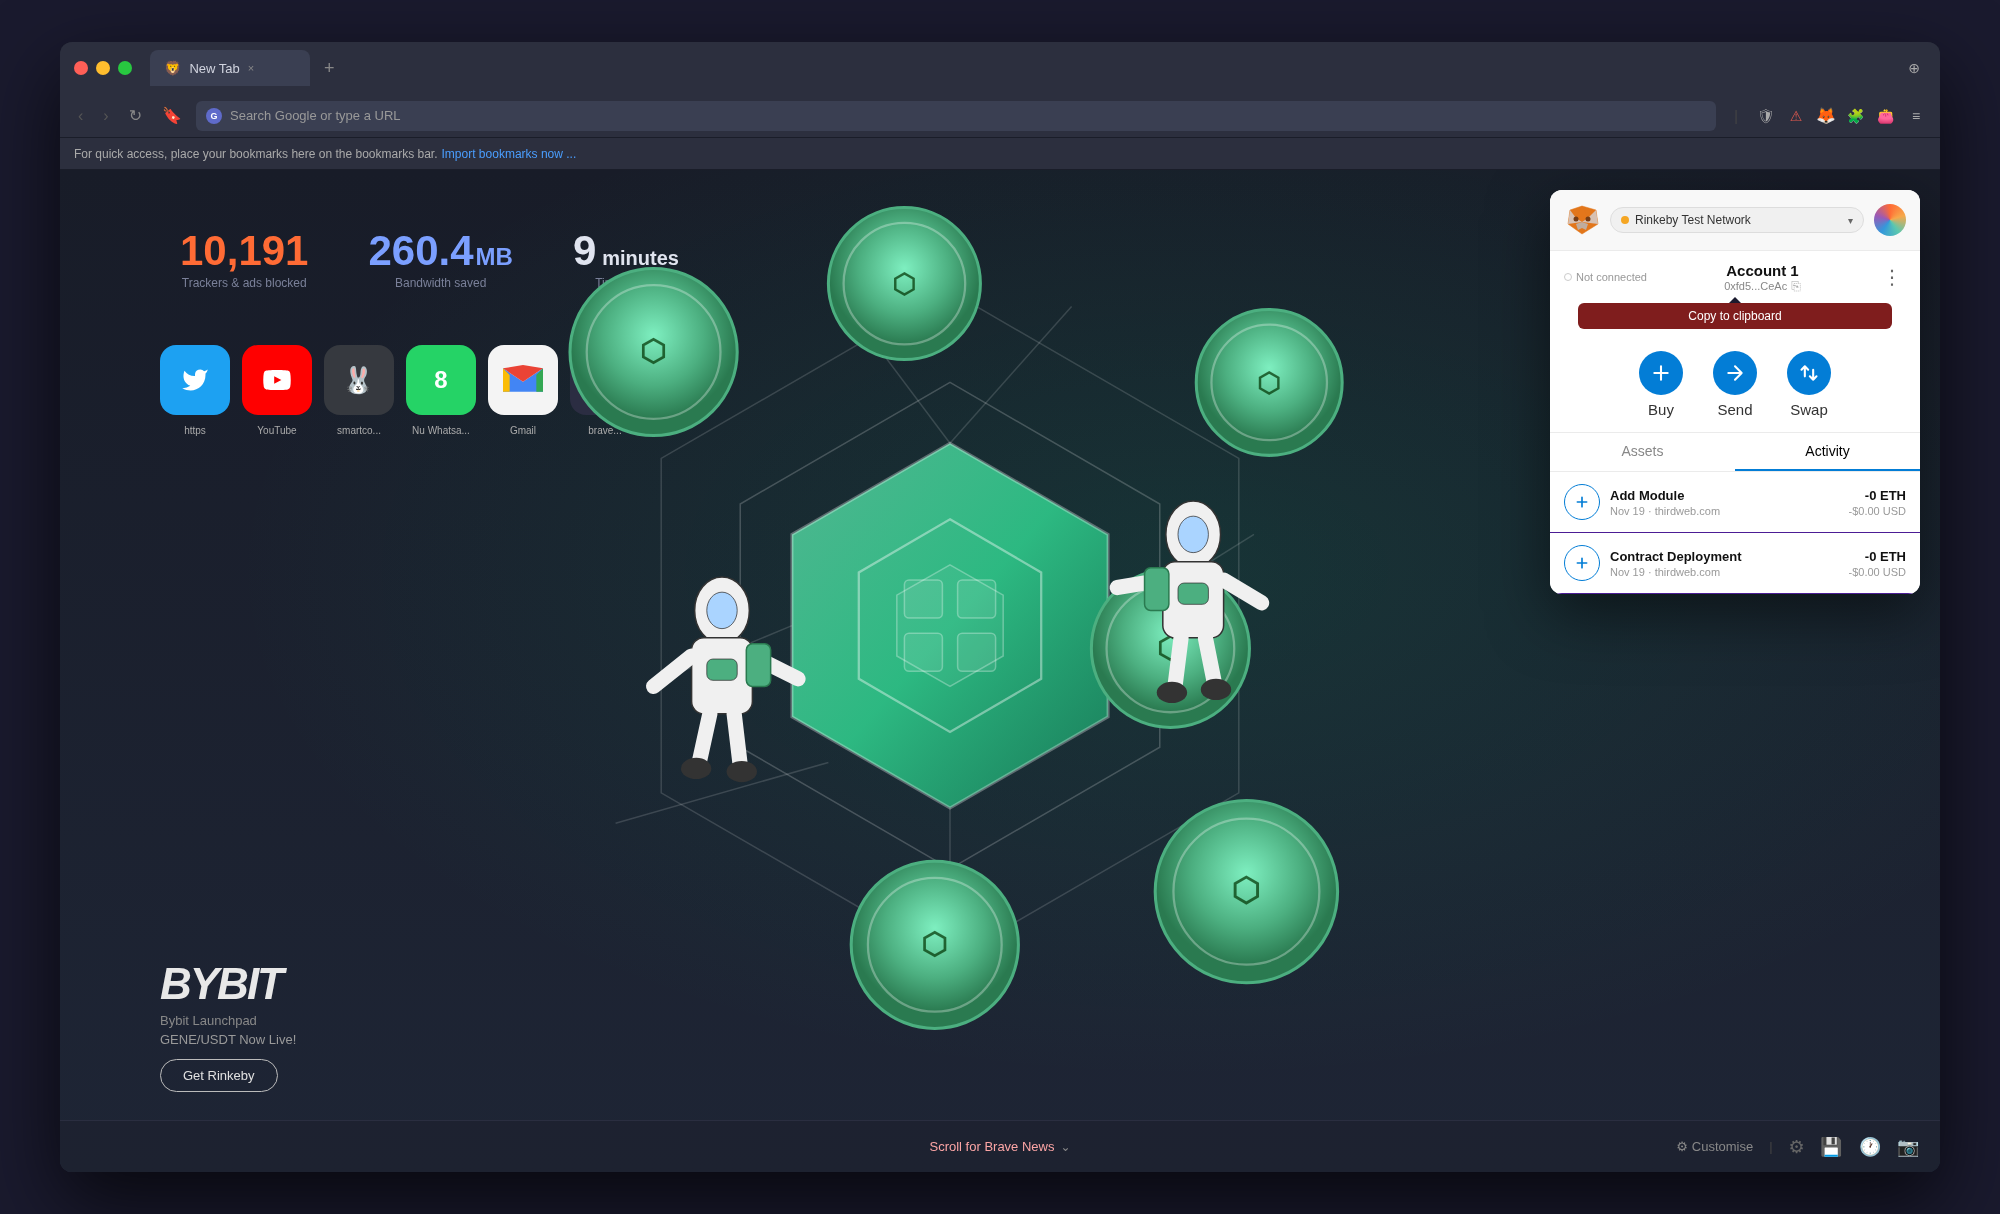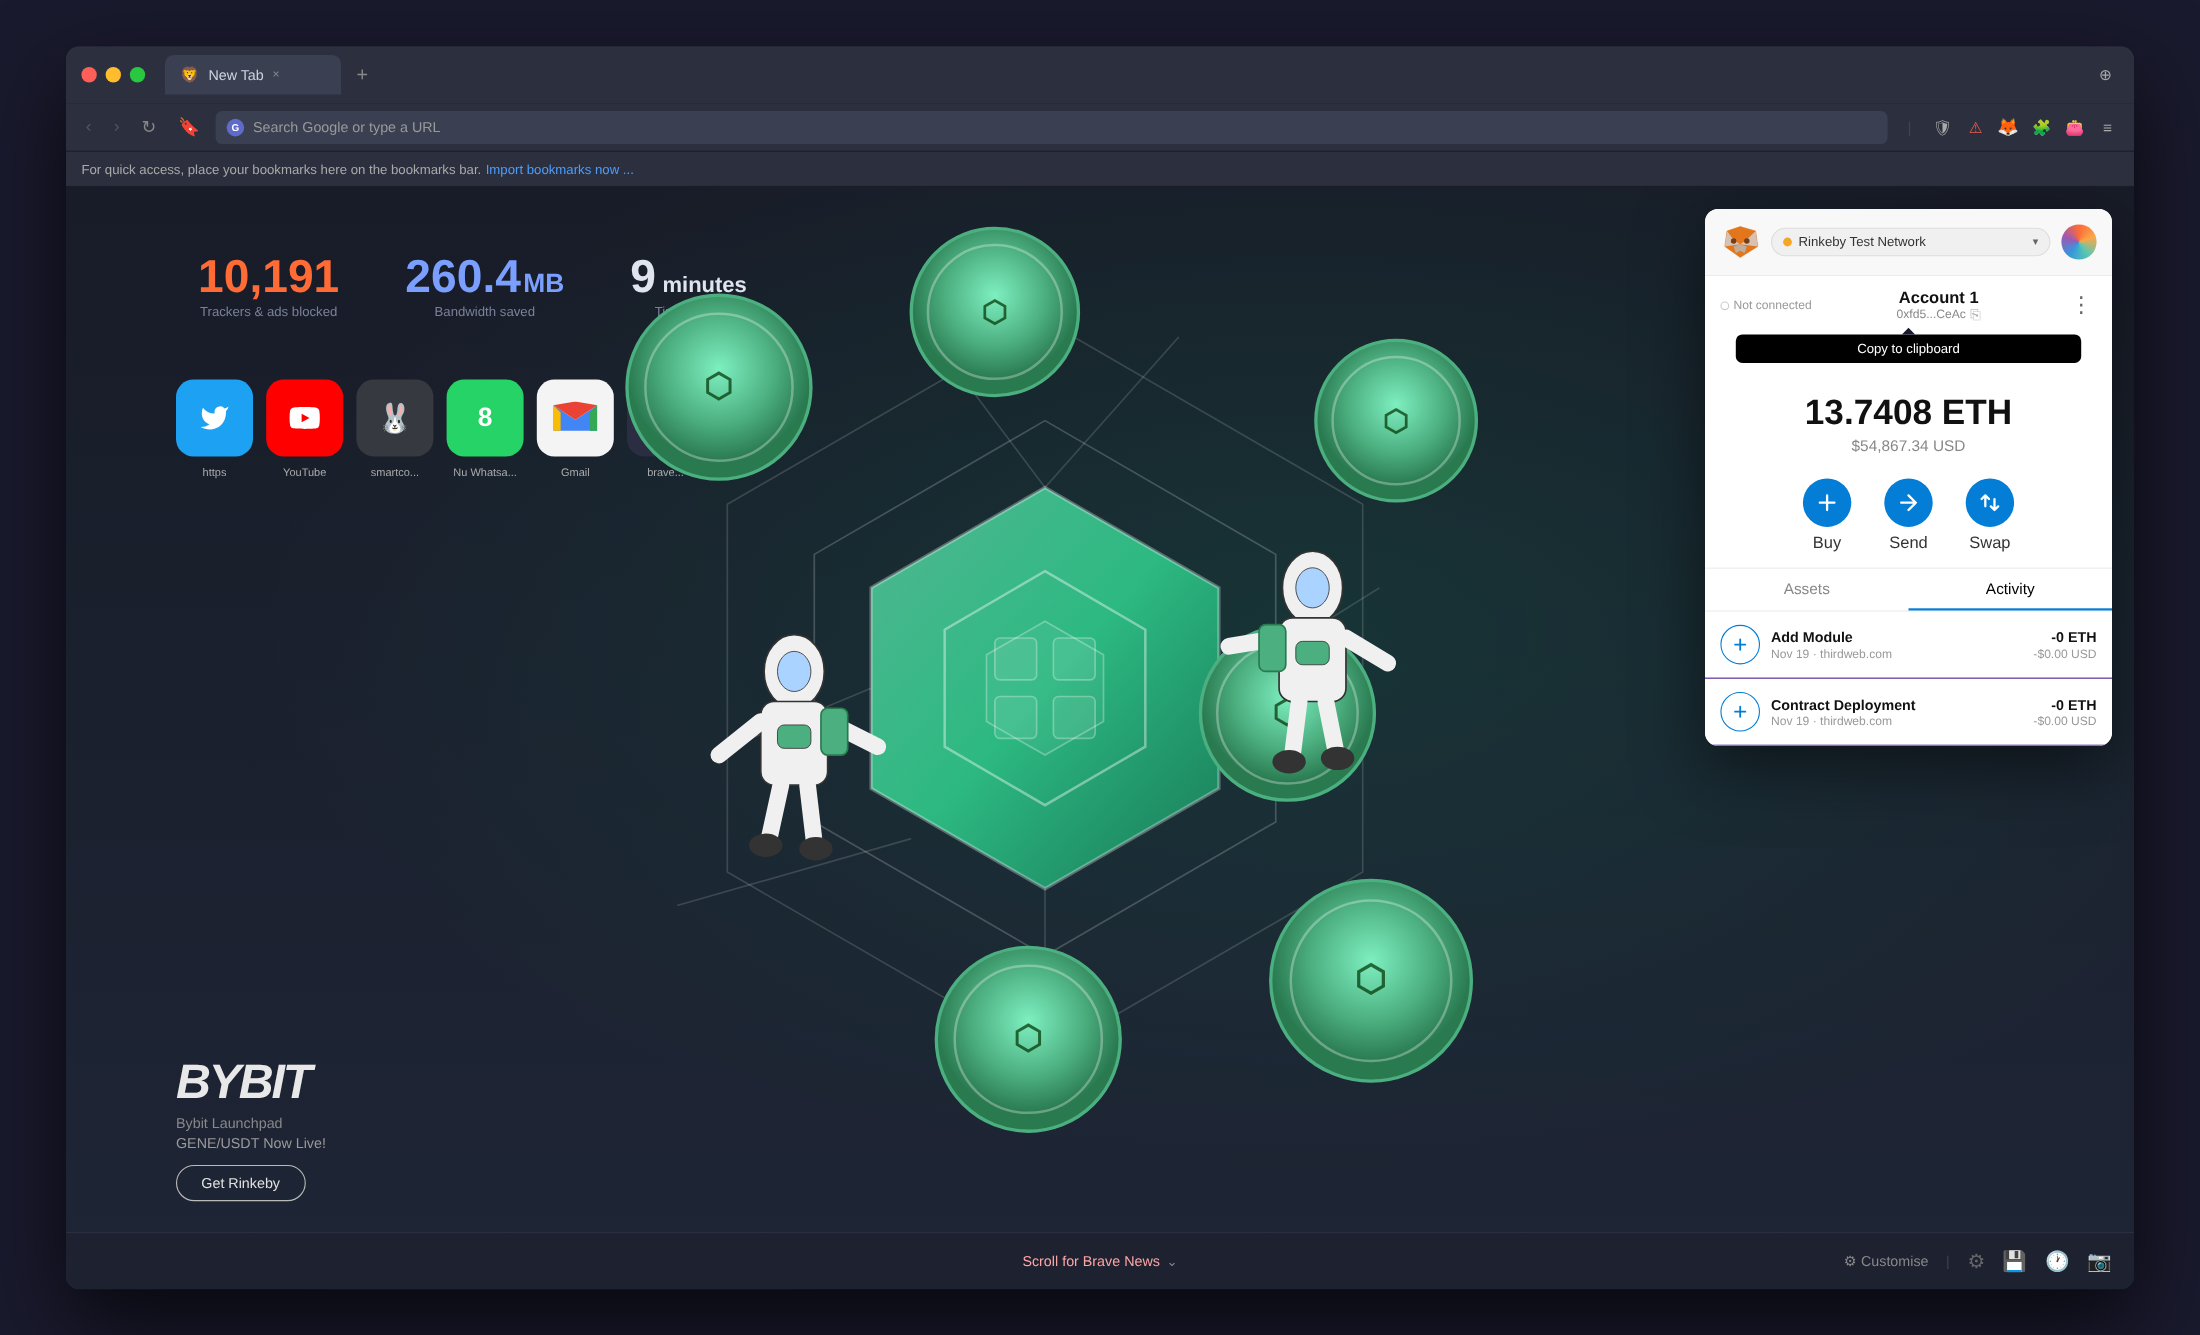--- a/index.html
+++ b/index.html
@@ -378,21 +378,21 @@
       display: flex;
       align-items: center;
       gap: 4px;
       justify-content: center;
     }
     .mm-copy-icon { font-size: 12px; color: #aaa; cursor: pointer; }
     .mm-more-btn { font-size: 20px; color: #666; cursor: pointer; padding: 4px; }
 
     
     .mm-tooltip {
-      background: #000000;
+      background: #7f1d1d;
       color: white;
       font-size: 12px;
       padding: 6px 24px;
       border-radius: 6px;
       text-align: center;
       margin: 0 14px;
       position: relative;
     }
     .mm-tooltip::before {
       content: '';
@@ -819,24 +819,20 @@
         </div>
         <div class="mm-more-btn">⋮</div>
       </div>
 
       <div style="padding: 0 14px 10px; background: white; position: relative;">
         <div class="mm-tooltip">
           <span>Copy to clipboard</span>
         </div>
       </div>
 
-      <div class="mm-balance-area">
-        <div class="mm-eth-balance">13.7408 ETH</div>
-        <div class="mm-usd-balance">$54,867.34 USD</div>
-      </div>
 
       <div class="mm-actions">
         <div class="mm-action-btn">
           <div class="mm-action-circle">
             <svg width="20" height="20" viewBox="0 0 24 24" fill="white">
                 <path d="M12 4v16m-8-8h16" stroke="white" stroke-width="2.5" stroke-linecap="round"></path>
               </svg>
           </div>
           <span class="mm-action-label">Buy</span>
         </div>

